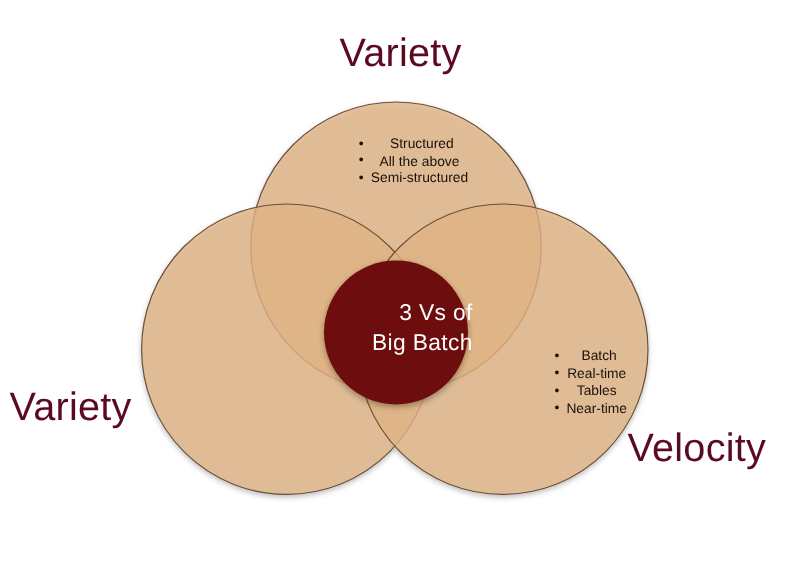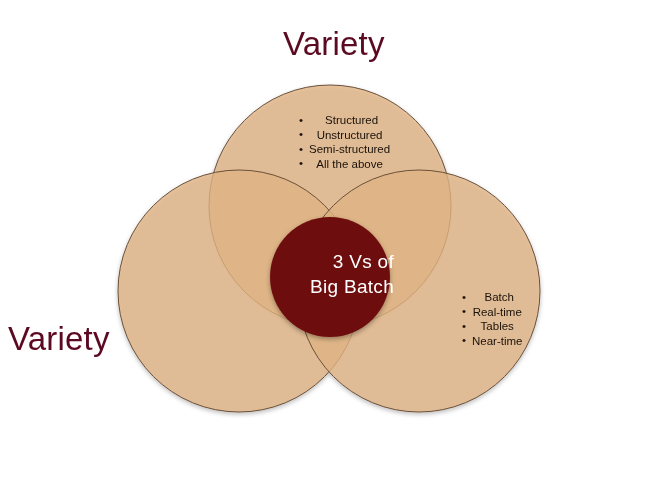--- a/index.html
+++ b/index.html
@@ -138,26 +138,26 @@
       <circle cx="419" cy="291" r="121" fill="#E0B484" fill-opacity="0.78" stroke="#6b5038" stroke-width="1"></circle>
     </g>
 
     <circle cx="330" cy="277" r="60" fill="#6E0C0C" filter="url(#centerShadow)"></circle>
   </svg>
 
   <div class="venn-title" id="title-variety">Variety</div>
 
   <div class="venn-title" id="title-volume">Variety</div>
 
+  <div class="venn-title" id="title-velocity">Velocity</div>
 
   <ul class="venn-list" id="list-variety">
     <li class="indent-first">Structured</li>
-    <li>Unstructured</li>
+    <li>All the above</li>
     <li>Semi-structured</li>
-    <li>All the above</li>
   </ul>
 
 
   <ul class="venn-list" id="list-velocity">
     <li class="indent-first">Batch</li>
     <li>Real-time</li>
     <li>Tables</li>
     <li>Near-time</li>
   </ul>
 

